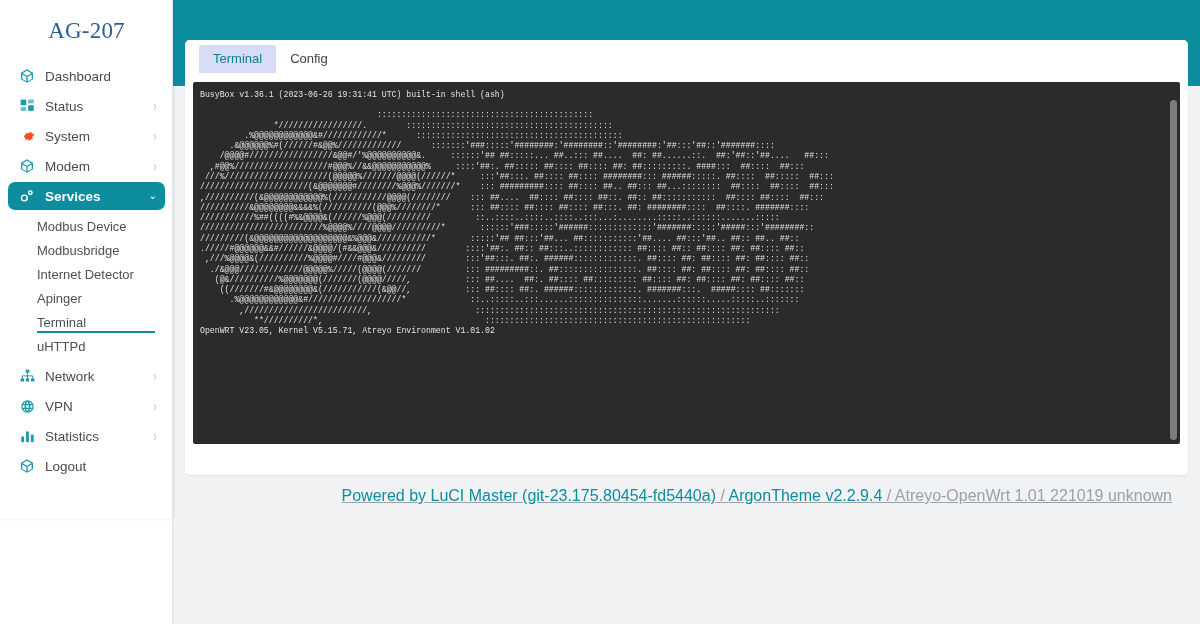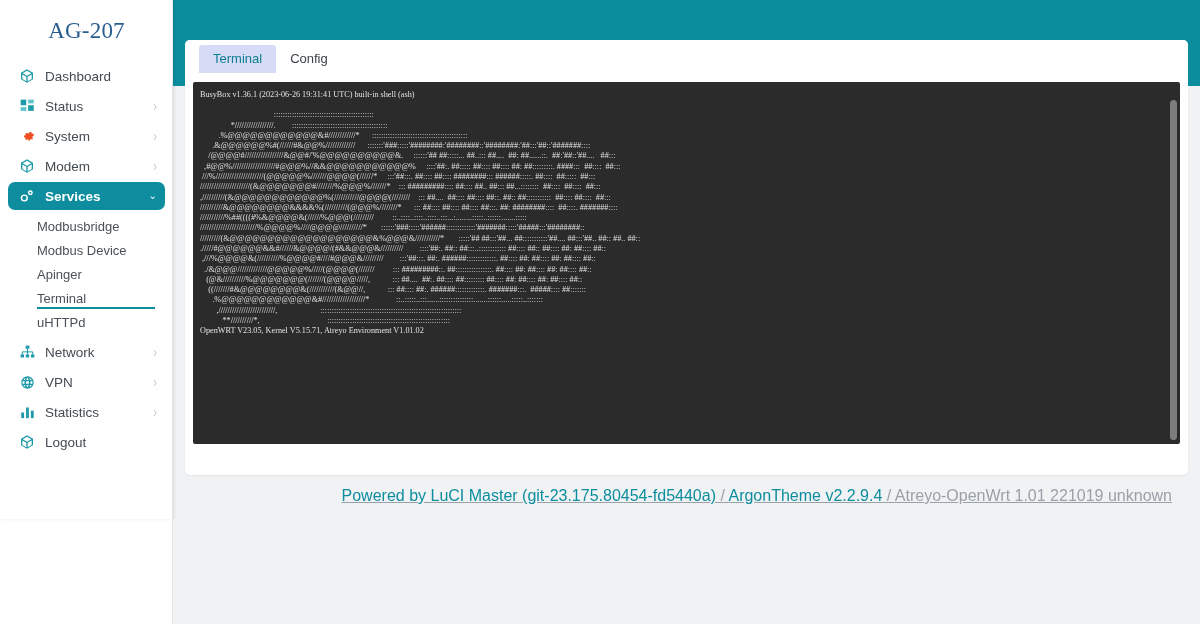--- a/index.html
+++ b/index.html
@@ -134,21 +134,21 @@
   
   #term-wrap {
     margin: 9px 8px 0 8px;
     background: #2b2b2b;
     border-radius: 2px;
     height: 362px;
     position: relative;
     overflow: hidden;
   }
   #term {
-    font-family: Liberation Serif, serif;
+    font-family: Liberation Mono, monospace;
     font-size: 8.2px;
     line-height: 10.28px;
     color: #e2e2e2;
     white-space: pre;
     padding: 8px 0 0 7px;
     letter-spacing: 0px;
     position: relative;
     height: 100%;
     overflow: hidden;
   }
@@ -250,24 +250,27 @@
             <circle cx="8" cy="15" r="4.3" fill="none" stroke="#ffffff" stroke-width="2.2"></circle>
             <circle cx="17" cy="7" r="2.6" fill="none" stroke="#ffffff" stroke-width="2.2"></circle>
           </svg>
         </span>
         <span class="lbl">Services</span>
         <span class="caret">⌄</span>
       </div>
 
       <div class="sub">
         <div class="sub-item">
+          <span class="lbl">Modbus Device</span>
+        </div>
+        <div class="sub-item">
           <span class="lbl">Modbusbridge</span>
         </div>
         <div class="sub-item">
-          <span class="lbl">Modbus Device</span>
+          <span class="lbl">Internet Detector</span>
         </div>
         <div class="sub-item">
           <span class="lbl">Apinger</span>
         </div>
         <div class="sub-item selected">
           <span class="lbl">Terminal</span>
         </div>
         <div class="sub-item">
           <span class="lbl">uHTTPd</span>
         </div>

